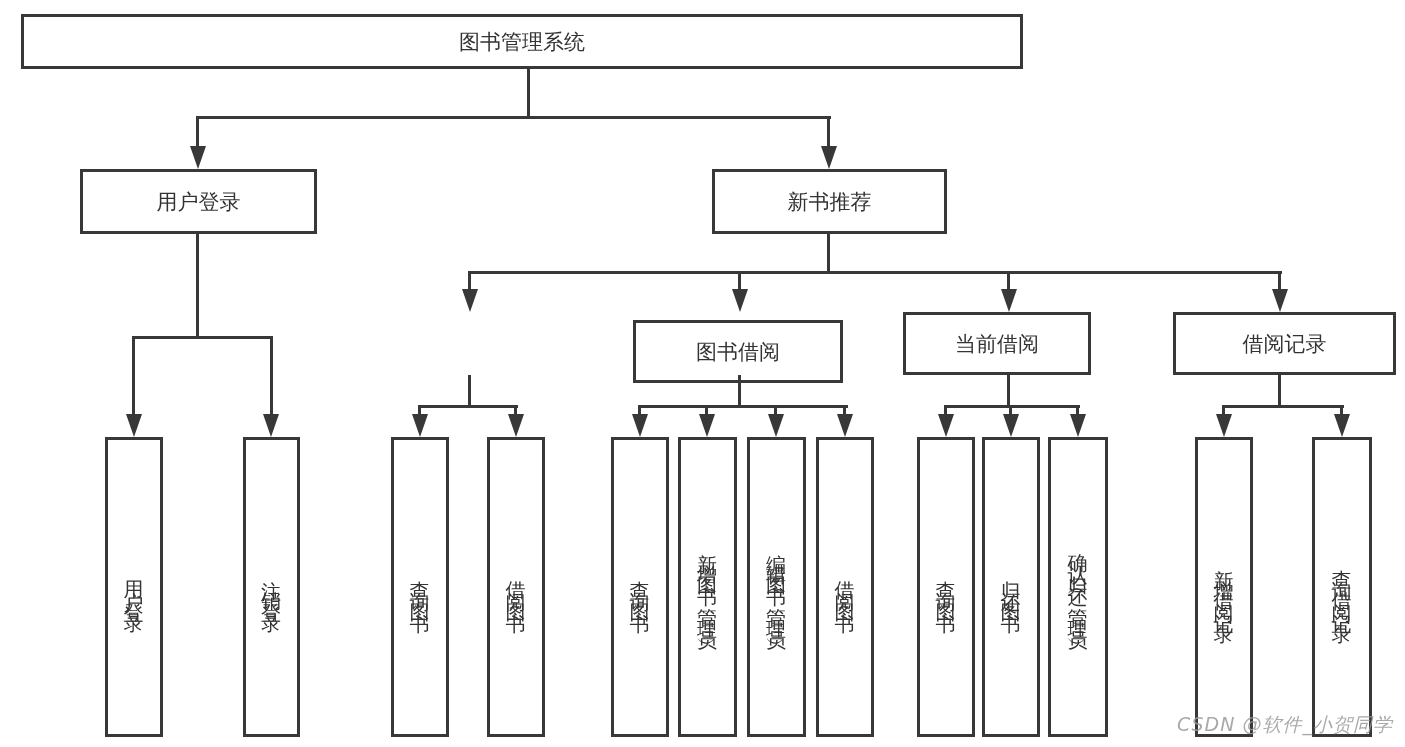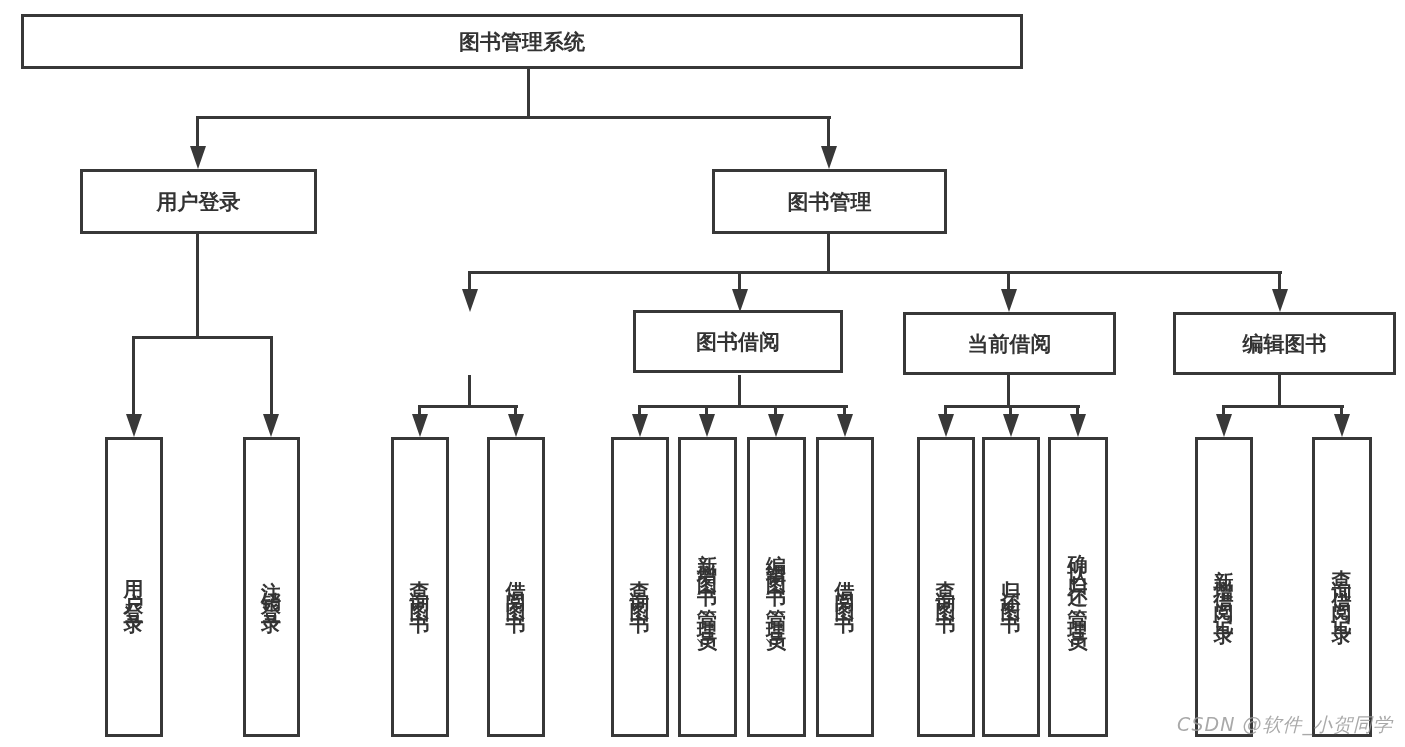--- a/index.html
+++ b/index.html
@@ -23,21 +23,20 @@
     border:3px solid var(--line);
     background:#fff;
     display:flex;
     align-items:center;
     justify-content:center;
   }
   .box .lbl{
     font-size:21px;
     color:var(--text);
     white-space:nowrap;
-    font-weight:bold;
   }
   .leaf .lbl{
     writing-mode:vertical-rl;
     text-orientation:mixed;
     font-size:20px;
     letter-spacing:11px;
     line-height:1;
     white-space:normal;
   }
   .vline{position:absolute;width:3px;background:var(--line);}
@@ -72,49 +71,49 @@
   <div class="hline" style="left:196px;top:116px;width:635px"></div>
   <div class="vline" style="left:196px;top:118px;height:30px"></div>
   <div class="vline" style="left:827px;top:118px;height:30px"></div>
   <div class="arrow" style="left:190px;top:146px"></div>
   <div class="arrow" style="left:821px;top:146px"></div>
 
   <div class="box" style="left:80px;top:169px;width:237px;height:65px">
     <span class="lbl">用户登录</span>
   </div>
   <div class="box" style="left:712px;top:169px;width:235px;height:65px">
-    <span class="lbl">图书管理</span>
+    <span class="lbl">新书推荐</span>
   </div>
 
   <div class="vline" style="left:196px;top:234px;height:104px"></div>
   <div class="hline" style="left:132px;top:336px;width:141px"></div>
   <div class="vline" style="left:132px;top:338px;height:80px"></div>
   <div class="vline" style="left:270px;top:338px;height:80px"></div>
   <div class="arrow" style="left:126px;top:414px"></div>
   <div class="arrow" style="left:263px;top:414px"></div>
 
   <div class="vline" style="left:827px;top:234px;height:40px"></div>
   <div class="hline" style="left:468px;top:271px;width:814px"></div>
   <div class="vline" style="left:468px;top:272px;height:20px"></div>
   <div class="vline" style="left:738px;top:272px;height:20px"></div>
   <div class="vline" style="left:1007px;top:272px;height:20px"></div>
   <div class="vline" style="left:1278px;top:272px;height:20px"></div>
   <div class="arrow" style="left:462px;top:289px"></div>
   <div class="arrow" style="left:732px;top:289px"></div>
   <div class="arrow" style="left:1001px;top:289px"></div>
   <div class="arrow" style="left:1272px;top:289px"></div>
 
-  <div class="box" style="left:633px;top:310px;width:210px;height:63px">
+  <div class="box" style="left:633px;top:320px;width:210px;height:63px">
     <span class="lbl">图书借阅</span>
   </div>
-  <div class="box" style="left:903px;top:312px;width:213px;height:63px">
+  <div class="box" style="left:903px;top:312px;width:188px;height:63px">
     <span class="lbl">当前借阅</span>
   </div>
   <div class="box" style="left:1173px;top:312px;width:223px;height:63px">
-    <span class="lbl">编辑图书</span>
+    <span class="lbl">借阅记录</span>
   </div>
 
   <div class="vline" style="left:468px;top:375px;height:33px"></div>
   <div class="hline" style="left:418px;top:405px;width:100px"></div>
   <div class="vline" style="left:418px;top:405px;height:13px"></div>
   <div class="vline" style="left:514px;top:405px;height:13px"></div>
   <div class="arrow" style="left:412px;top:414px"></div>
   <div class="arrow" style="left:508px;top:414px"></div>
 
   <div class="vline" style="left:738px;top:375px;height:33px"></div>

